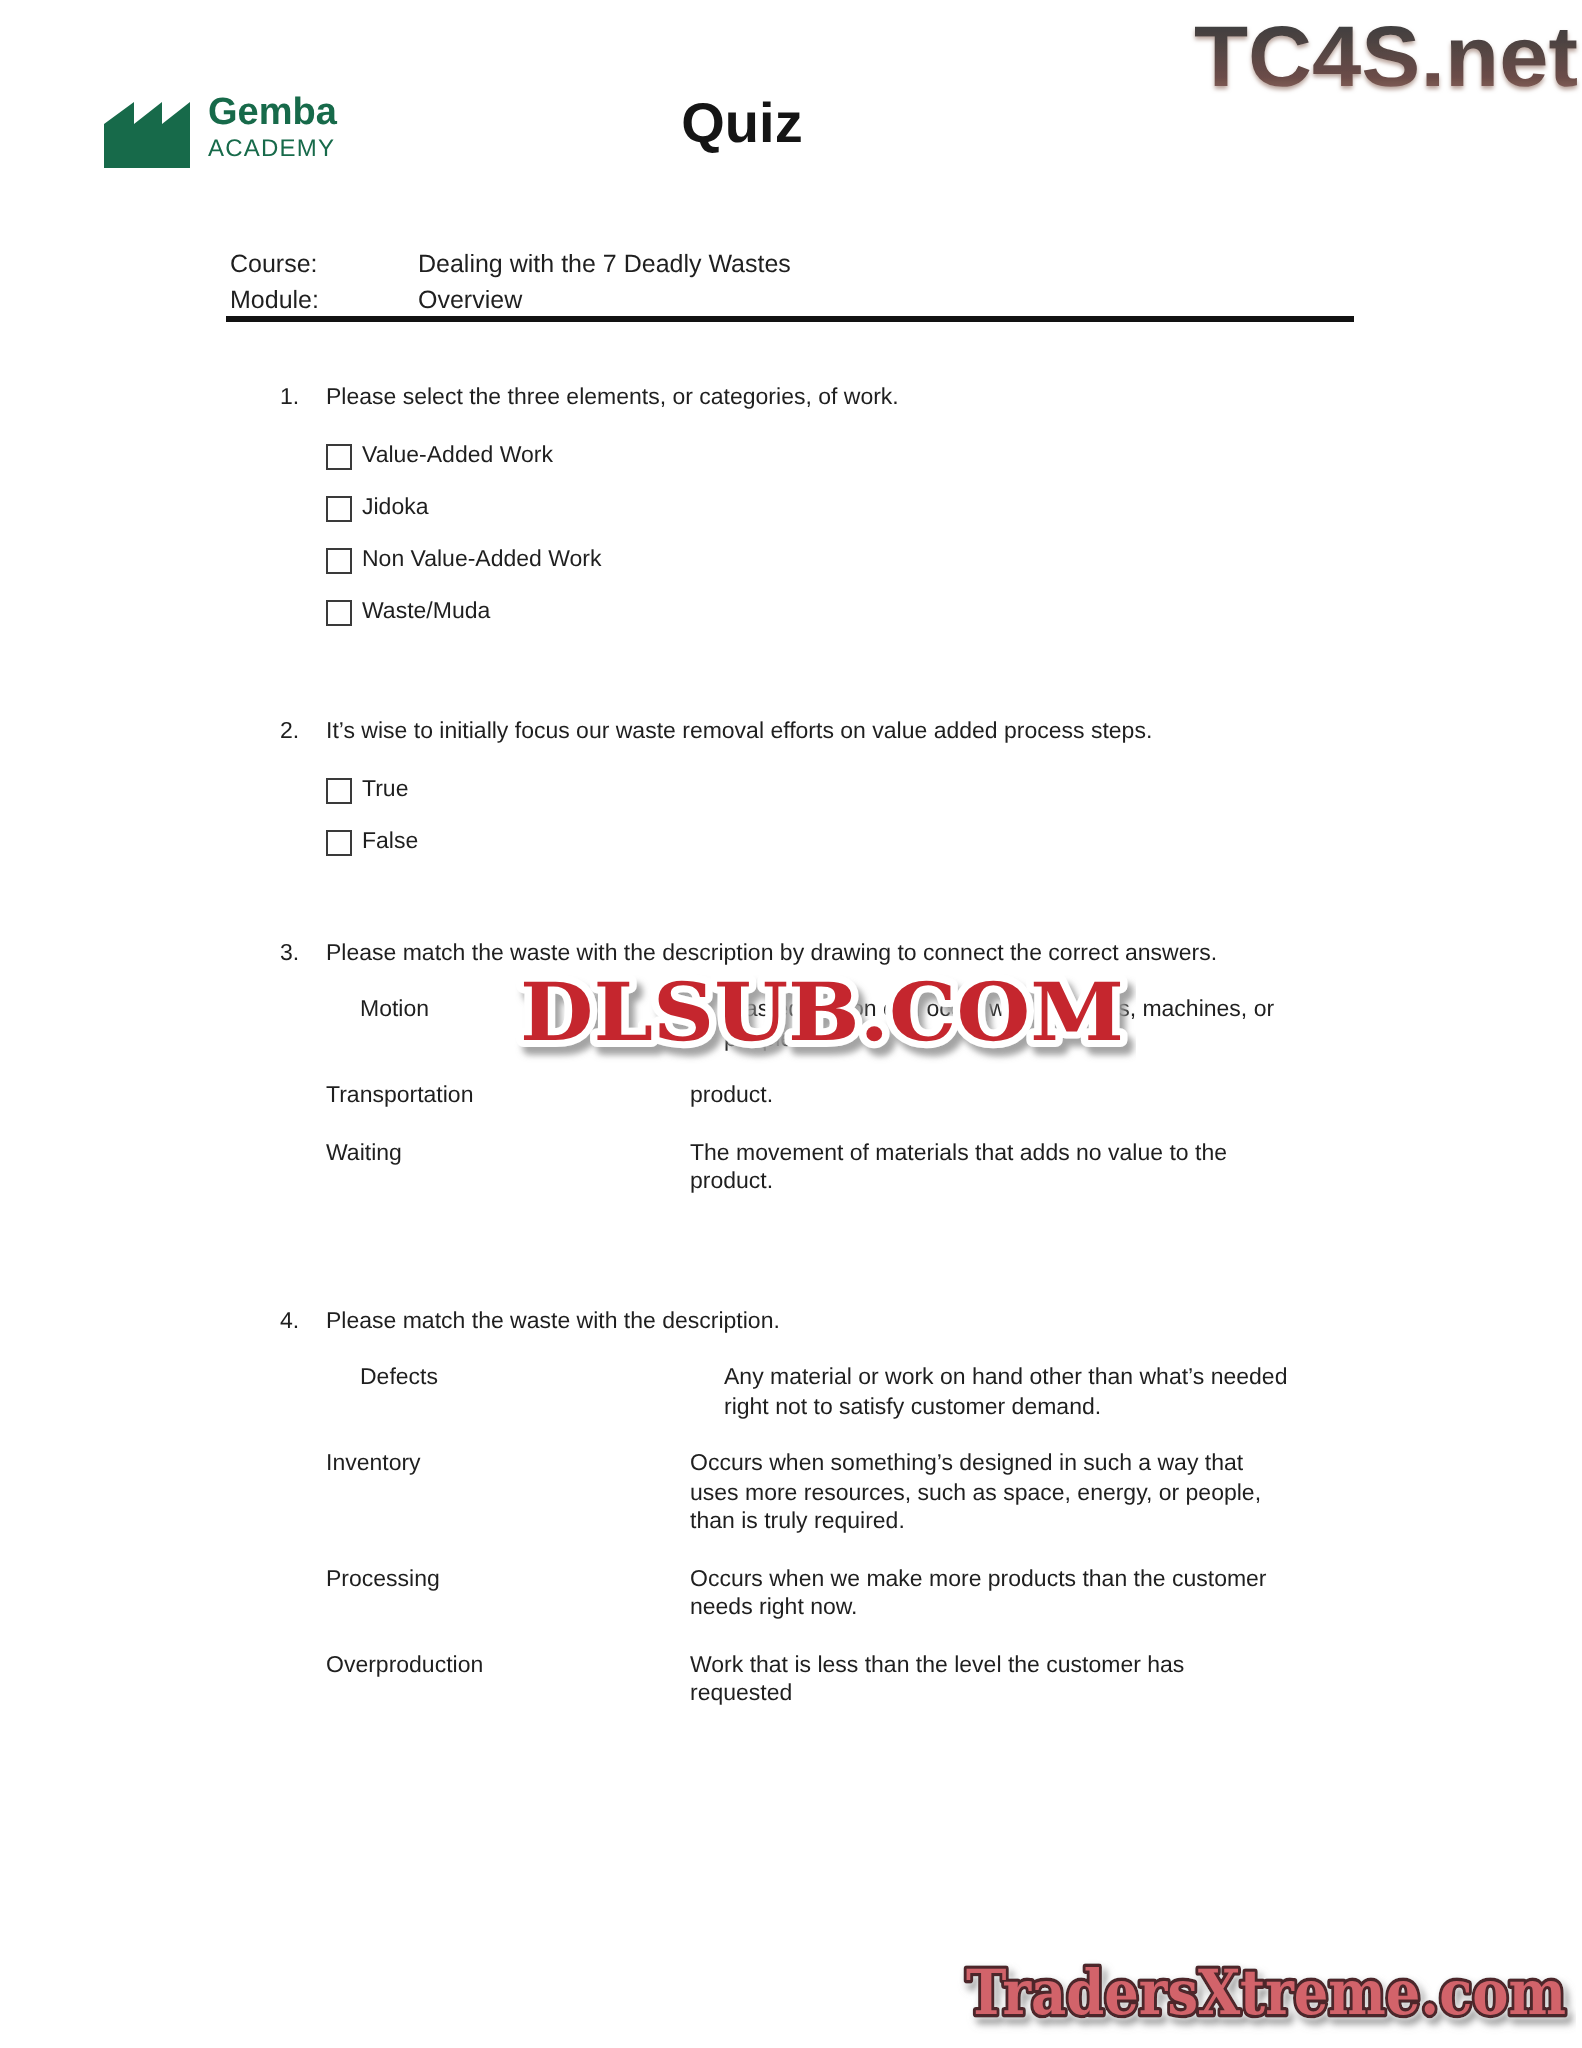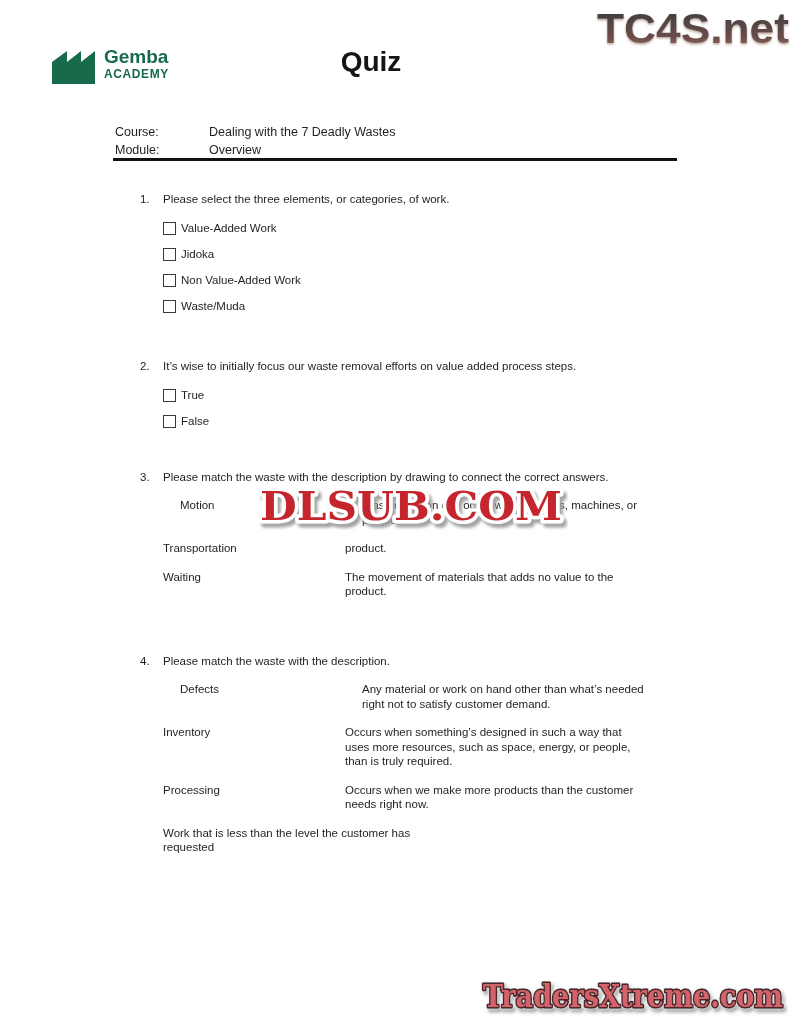--- a/index.html
+++ b/index.html
@@ -5,21 +5,21 @@
   * { margin:0; padding:0; box-sizing:border-box; }
   html,body { width:791px; height:1024px; background:#ffffff; overflow:hidden;
     font-family:"Liberation Sans", sans-serif; color:#1f1f1f; position:relative; }
 
   .abs { position:absolute; }
 
   
   .logo { left:50px; top:42px; display:flex; align-items:flex-start; gap:6px; }
   .logo-text { display:flex; flex-direction:column; margin-top:4px; }
   .logo-name { font-size:19px; font-weight:bold; color:#176a4a; line-height:21px; }
-  .logo-sub  { font-size:12px; font-weight:bold; color:#176a4a; letter-spacing:0.6px; line-height:15px; }
+  .logo-sub  { font-size:12px; font-weight:normal; color:#176a4a; letter-spacing:0.6px; line-height:15px; }
   .page-title { left:0; top:46px; width:742px; text-align:center; font-size:28px; font-weight:bold; color:#151515; }
 
   
   .course-block { left:115px; top:123px; display:grid; grid-template-columns:94px auto; font-size:12.5px; line-height:18px; }
   .divider { left:113px; top:158px; width:564px; height:2.5px; background:#121212; }
 
   
   .question { left:140px; width:545px; font-size:11.5px; line-height:15px; }
   .q1 { top:192px; } .q2 { top:359px; } .q3 { top:470px; } .q4 { top:654px; }
   .q-line { display:flex; }
@@ -176,20 +176,21 @@
       </span>
     </div>
     <div class="pair">
       <span class="pair-term">Processing</span>
       <span class="pair-desc">
         <div>Occurs when we make more products than the customer</div>
         <div>needs right now.</div>
       </span>
     </div>
     <div class="pair">
+      <span class="pair-term">Overproduction</span>
       <span class="pair-desc">
         <div>Work that is less than the level the customer has</div>
         <div>requested</div>
       </span>
     </div>
   </div>
 </div>
 
 <div class="abs wm-dlsub slab">
   <svg width="314" height="56" viewBox="0 0 314 56">

